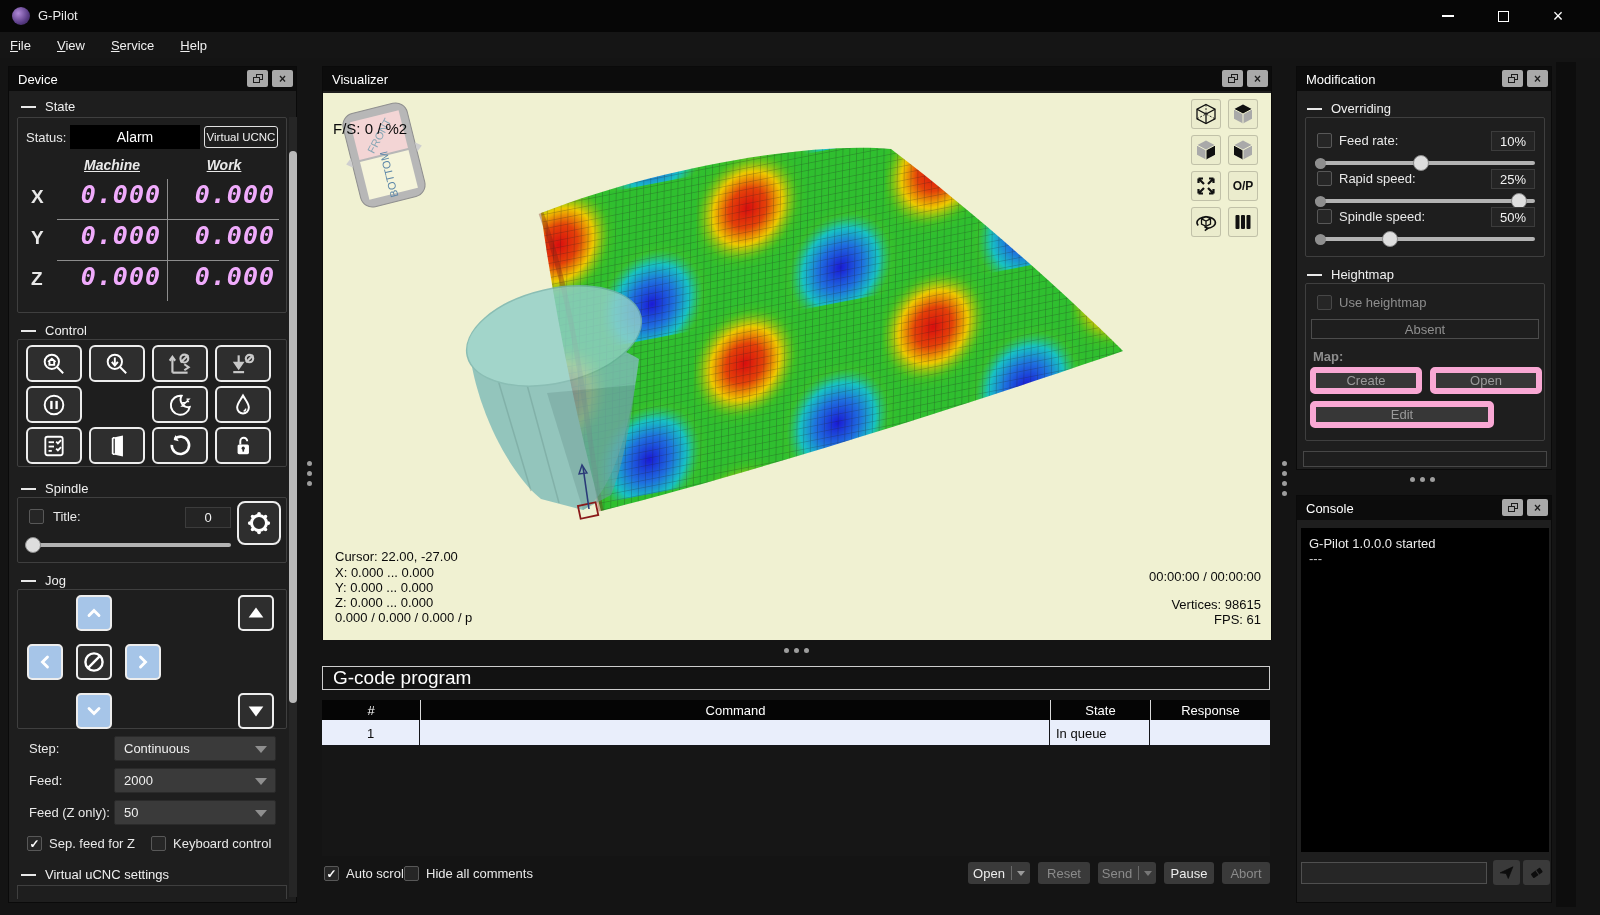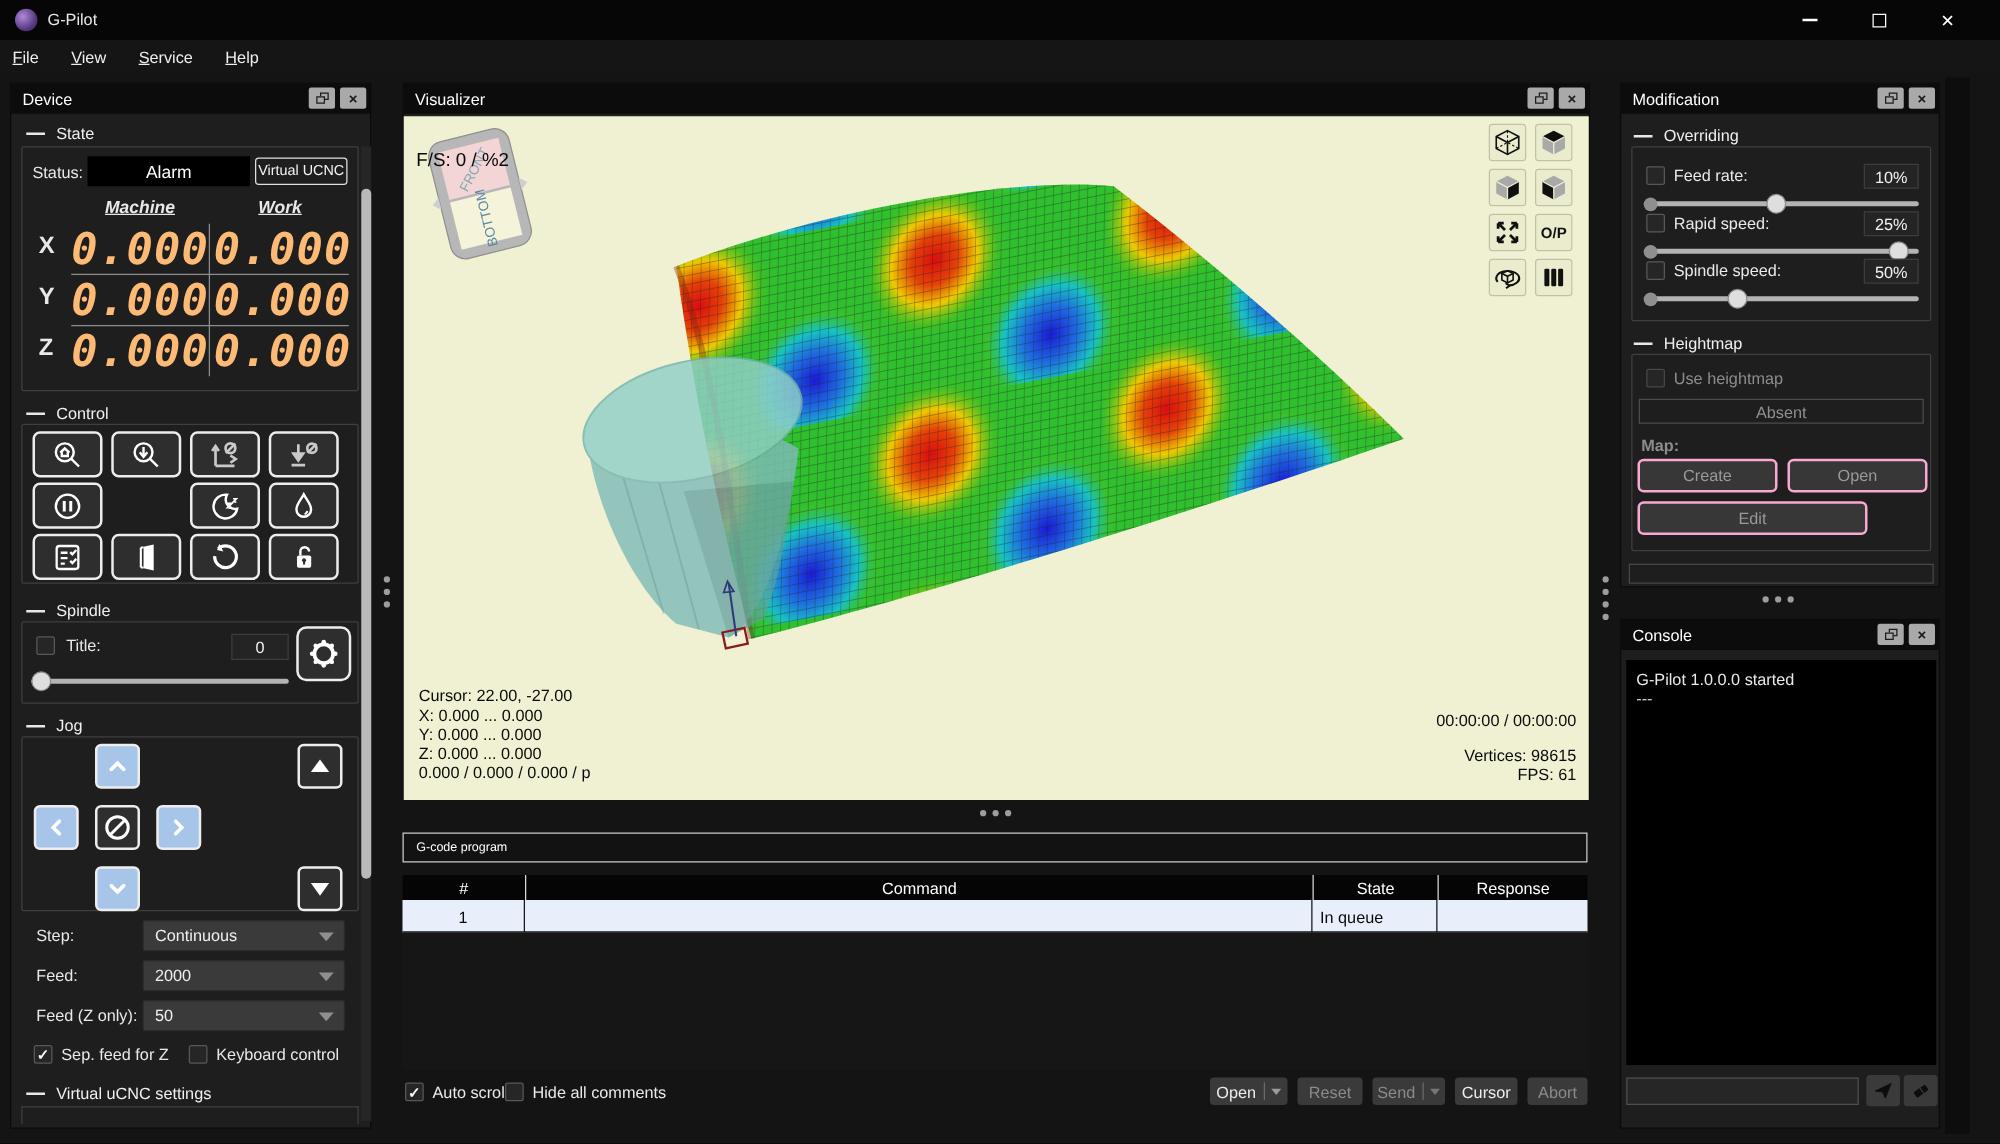--- a/index.html
+++ b/index.html
@@ -27,27 +27,27 @@
   .sec-h { display:flex; align-items:center; gap:9px; color:#f0f0f0; font-size:13px; }
   .sec-h .dash { width:15px; height:2px; background:#e8e8e8; }
   .groupbox { position:absolute; border:1px solid #3f3f3f; border-radius:2px; }
   
   .icon-btn { position:absolute; background:#2e2e2e; border:2px solid #ededed; border-radius:6px; display:flex; align-items:center; justify-content:center; }
   .combo { position:absolute; background:#3a3a3a; border:1px solid #2a2a2a; border-radius:2px; color:#efefef; font-size:13px; display:flex; align-items:center; padding:0 9px; }
   .combo .tri { position:absolute; right:8px; top:9px; width:0; height:0; border-left:6px solid transparent; border-right:6px solid transparent; border-top:7px solid #8f8f8f; }
   .cb { position:absolute; width:15px; height:15px; background:#262626; border:1px solid #585858; border-radius:2px; color:#fff; font-size:12px; font-weight:bold; display:flex; align-items:center; justify-content:center; line-height:1; }
   .btn { position:absolute; background:#3a3a3a; border-radius:3px; color:#ededed; font-size:13px; display:flex; align-items:center; justify-content:center; }
   .btn.dis { color:#8b8b8b; }
-  .btn-outline { position:absolute; background:#373737; border:2px solid #f9a8d4; border-radius:5px; color:#9a9a9a; font-size:13px; display:flex; align-items:center; justify-content:center; }
+  .btn-outline { position:absolute; background:#373737; border:6px solid #f9a8d4; border-radius:5px; color:#9a9a9a; font-size:13px; display:flex; align-items:center; justify-content:center; }
   .valbox { position:absolute; background:#242424; border:1px solid #3c3c3c; color:#f2f2f2; font-size:13px; text-align:center; line-height:19px; }
   .slider { position:absolute; height:16px; }
   .slider .groove { position:absolute; left:0; right:0; top:6px; height:4px; background:#b3b3b3; border-radius:2px; }
   .slider .cap { position:absolute; left:0; top:3px; width:11px; height:11px; border-radius:50%; background:#8f8f8f; }
   .slider .handle { position:absolute; top:0; width:16px; height:16px; border-radius:50%; background:#dedede; border:1px solid #8a8a8a; }
-  .lcd { font-family:"DejaVu Sans Mono",monospace; font-style:italic; font-weight:bold; color:#fdba74; font-size:35px; letter-spacing:1px; }
+  .lcd { font-family:"DejaVu Sans Mono",monospace; font-style:italic; font-weight:bold; color:#f0abfc; font-size:25px; letter-spacing:1px; }
   .dots-h { display:flex; gap:5px; }
   .dots-v { display:flex; flex-direction:column; gap:5px; }
   .dot { width:5px; height:5px; border-radius:50%; background:#9d9d9d; }
   .viz-btn { position:absolute; width:30px; height:30px; border:1px solid rgba(0,0,0,0.18); border-radius:3px; display:flex; align-items:center; justify-content:center; background:rgba(0,0,0,0.02); }
   .info-line { position:absolute; color:#0a0a0a; font-size:13px; white-space:nowrap; }
   .rline { position:absolute; color:#0a0a0a; font-size:13px; white-space:nowrap; right:10px; text-align:right; }
   .th-cell { position:absolute; top:0; height:20px; color:#fff; font-size:13px; display:flex; align-items:center; justify-content:center; }
   .row-cell { position:absolute; top:0; height:26px; color:#0a0a0a; font-size:13px; display:flex; align-items:center; border-right:1px solid #15151a; }
   .underl { text-decoration:underline; font-weight:bold;font-style:italic; }
 </style>
@@ -487,21 +487,21 @@
       <div class="rline" style="top:519px;">FPS: 61</div>
     </div>
   </div>
 
   <div class="abs dots-h" style="left:784px;top:648px;">
     <span class="dot"></span>
       <span class="dot"></span>
       <span class="dot"></span>
   </div>
 
-  <div class="abs" style="left:322px;top:666px;width:948px;height:24px;border:1px solid #cdcdcd;background:#121212;display:flex;align-items:center;padding-left:10px;color:#fff;font-size:10px;">
+  <div class="abs" style="left:322px;top:666px;width:948px;height:24px;border:1px solid #cdcdcd;background:#121212;display:flex;align-items:center;padding-left:10px;color:#fff;font-size:19px;">
     <span>G-code program</span>
   </div>
   <div class="abs" style="left:322px;top:700px;width:948px;height:20px;background:#050505;">
     <div class="th-cell" style="left:0;width:98px;">#</div>
     <div class="th-cell" style="left:98px;width:630px;border-left:1px solid #d9d9d9;">Command</div>
     <div class="th-cell" style="left:728px;width:100px;border-left:1px solid #d9d9d9;">State</div>
     <div class="th-cell" style="left:828px;width:120px;border-left:1px solid #d9d9d9;">Response</div>
   </div>
   <div class="abs" style="left:322px;top:720px;width:948px;height:26px;background:#e9eefb;border-bottom:1px solid #15151a;">
     <div class="row-cell" style="left:0;width:98px;justify-content:center;">1</div>
@@ -524,21 +524,21 @@
   </div>
   <div class="btn dis" style="left:1038px;top:862px;width:52px;height:22px;">
       <span>Reset</span>
     </div>
   <div class="btn dis" style="left:1098px;top:862px;width:58px;height:22px;">
     <span>Send</span>
     <span style="width:1px;height:14px;background:#6a6a6a;margin:0 5px 0 6px;"></span>
     <span style="width:0;height:0;border-left:4px solid transparent;border-right:4px solid transparent;border-top:5px solid #777;"></span>
   </div>
   <div class="btn" style="left:1164px;top:862px;width:50px;height:22px;">
-      <span>Cursor</span>
+      <span>Pause</span>
     </div>
   <div class="btn dis" style="left:1222px;top:862px;width:48px;height:22px;">
       <span>Abort</span>
     </div>
 
   <div class="abs dots-v" style="left:1282px;top:461px;">
     <span class="dot"></span>
       <span class="dot"></span>
       <span class="dot"></span>
       <span class="dot"></span>

